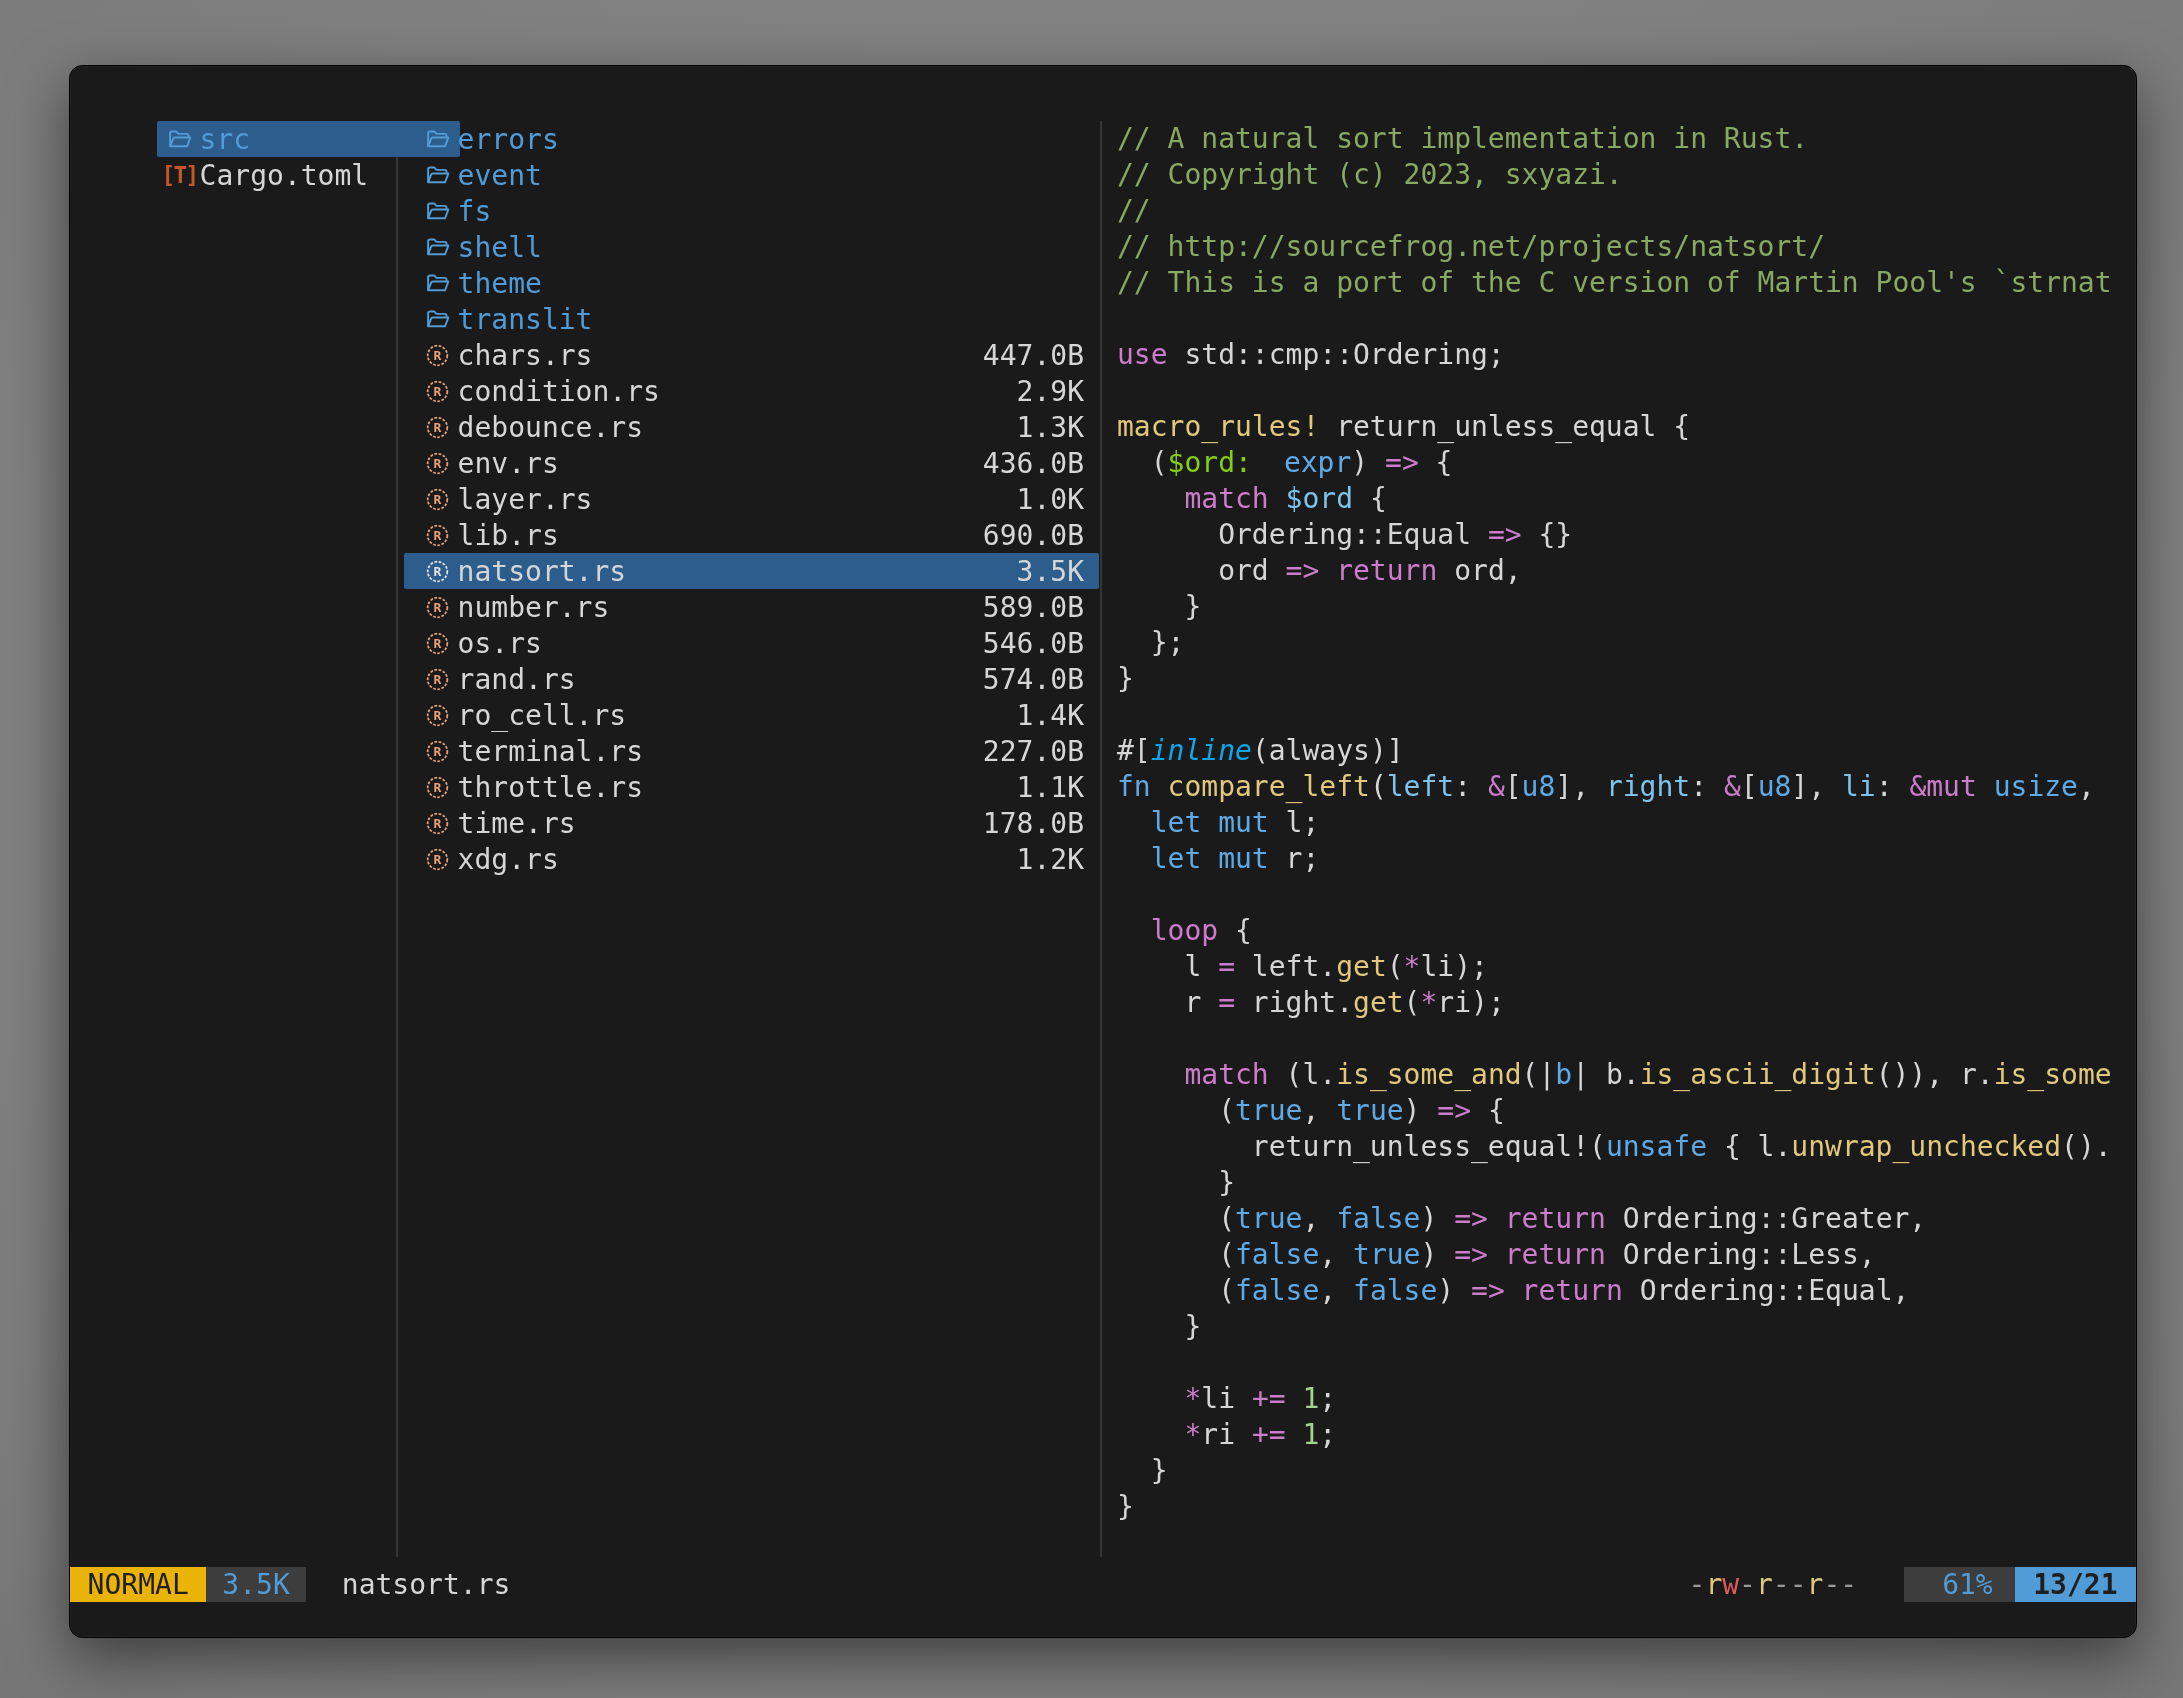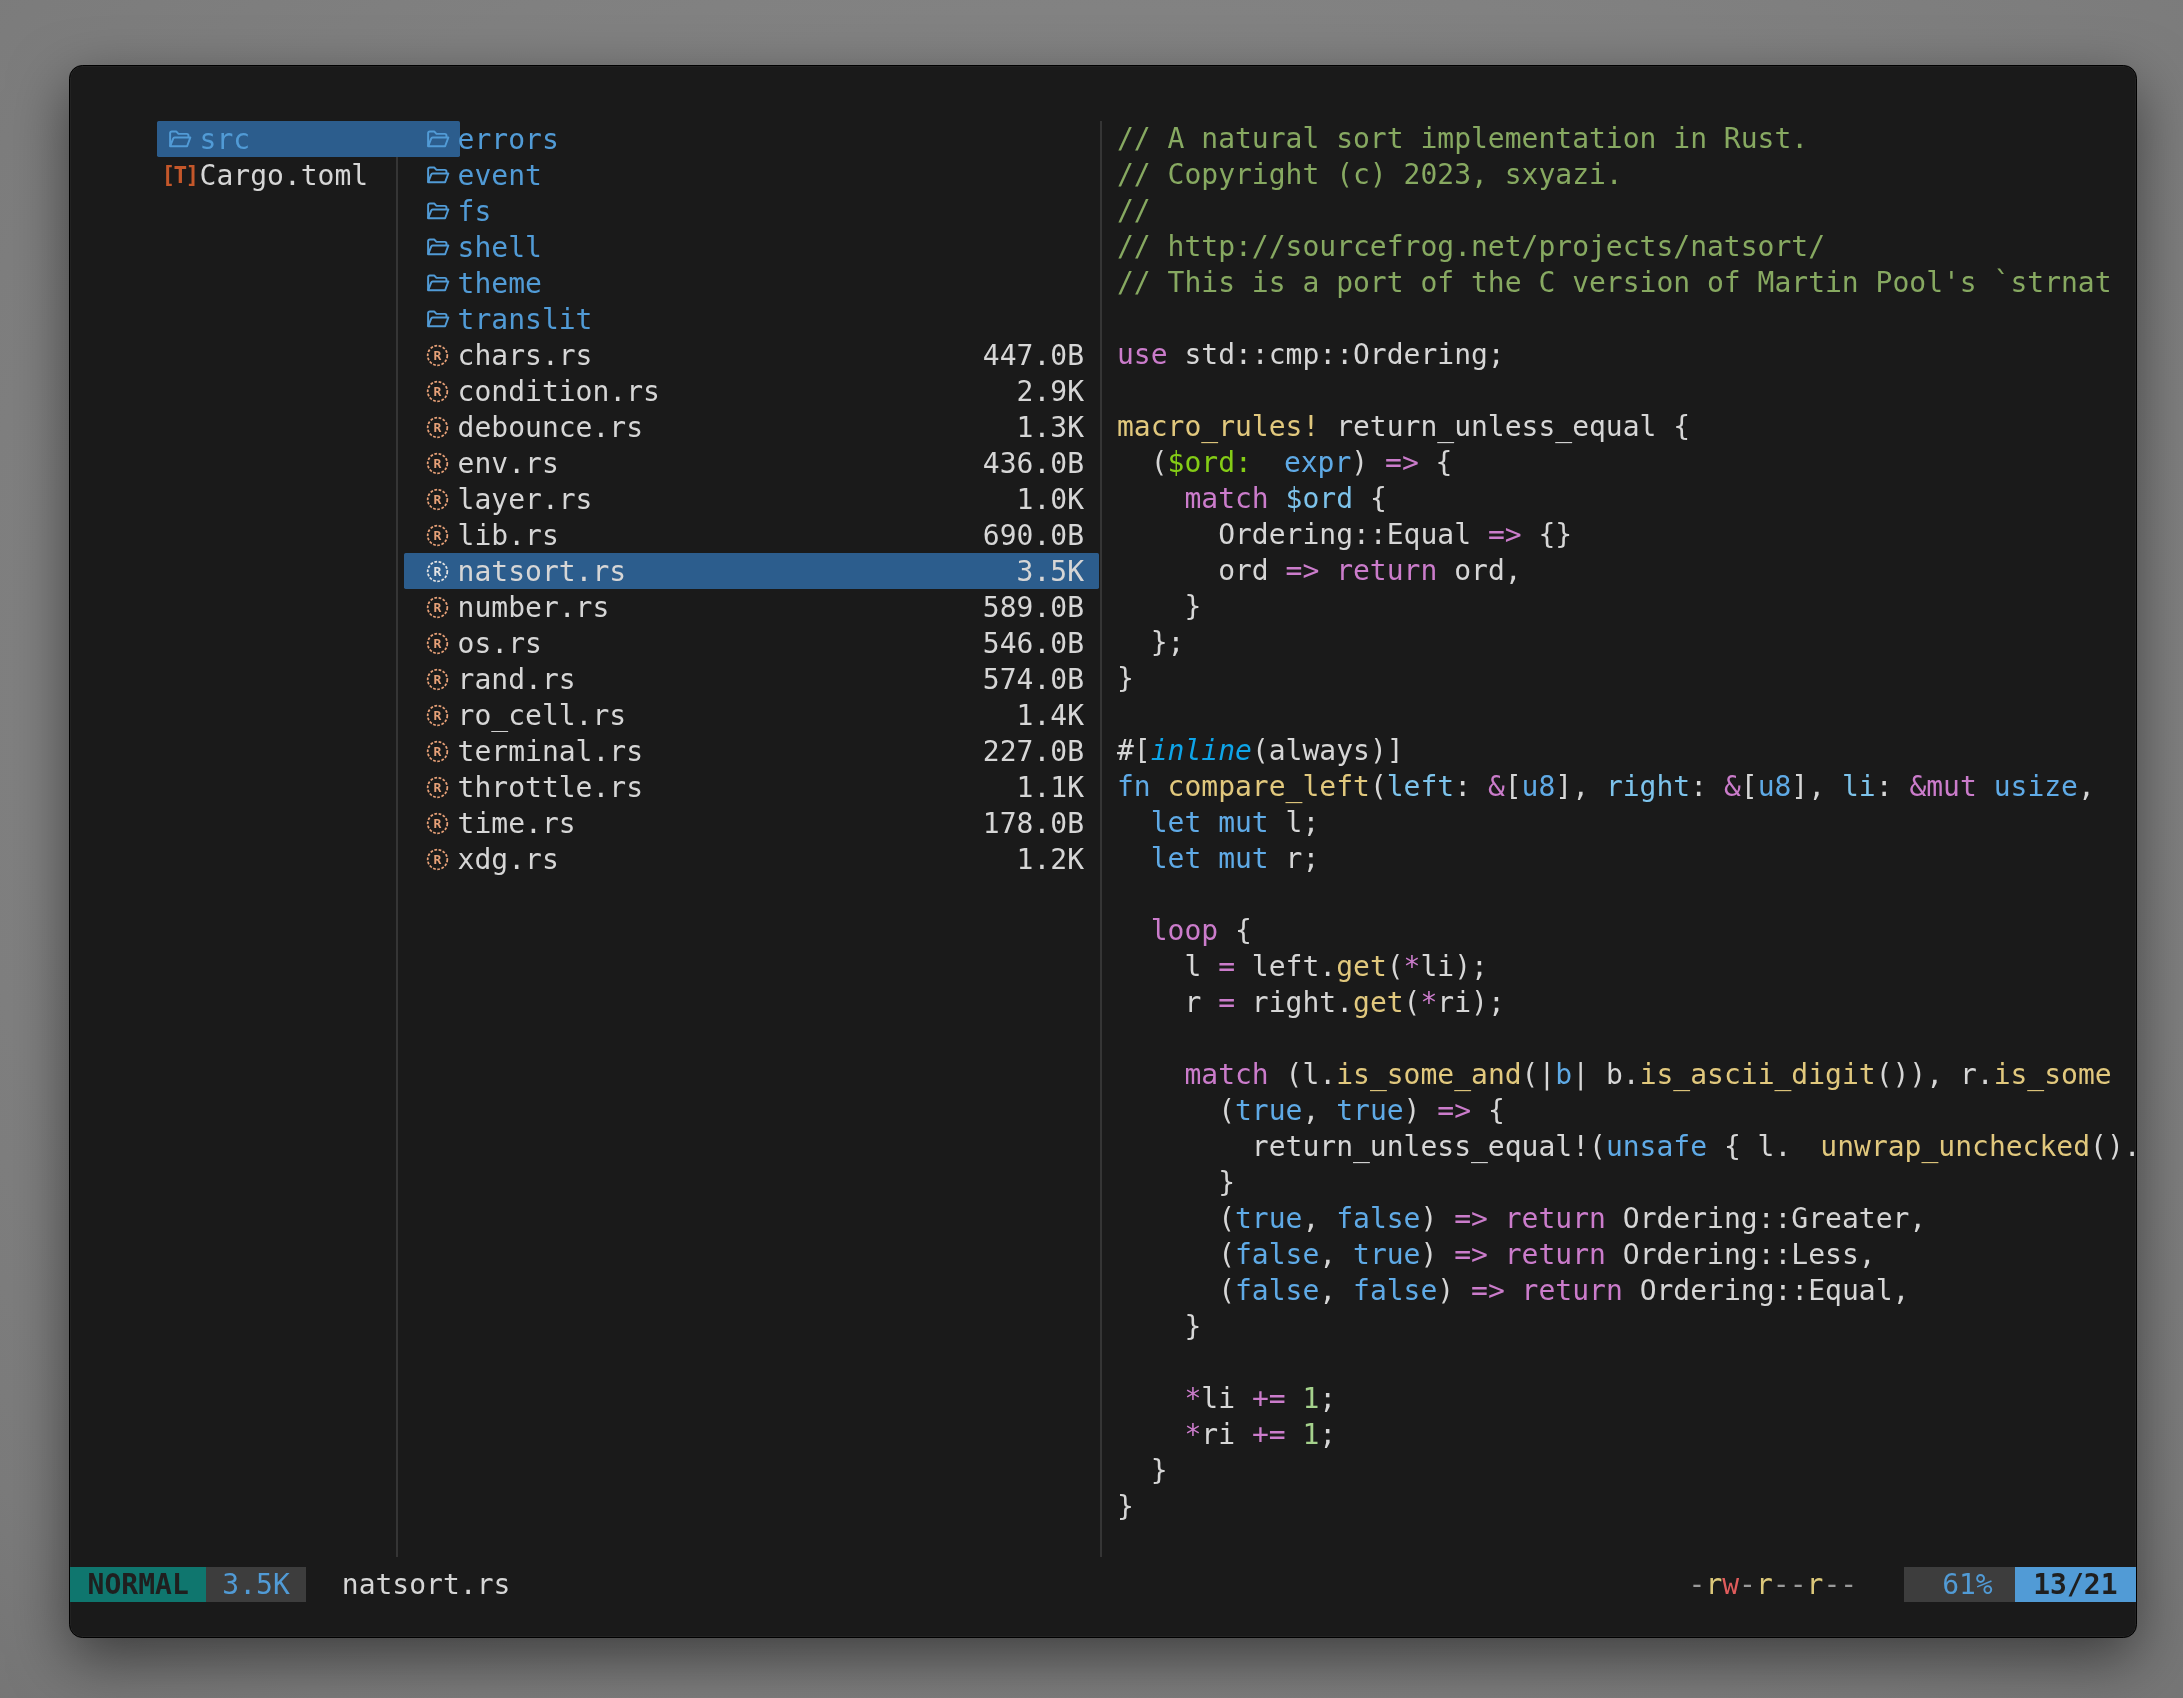--- a/index.html
+++ b/index.html
@@ -42,21 +42,21 @@
   .toml-icon-c{color:#c4572a;font-weight:bold;font-size:22.7px;letter-spacing:-1.7px;}
 
   .code-line{height:36px;line-height:36px;white-space:pre;overflow:hidden;}
 
   
   .statusbar{
     position:absolute;left:0;right:0;top:1501px;height:35px;
     display:flex;align-items:stretch;font-size:28px;
   }
   .statusbar .badge{display:flex;align-items:center;}
-  #mode-badge{background:#0f766e;color:#1f1f1f;font-weight:bold;padding:0 17.6px;}
+  #mode-badge{background:#eab308;color:#1f1f1f;font-weight:normal;padding:0 17.6px;}
   #size-badge{background:#3d3d3d;color:#519bd6;padding:0 16px;}
   #status-filename{color:#d6d6d6;margin-left:36px;display:flex;align-items:center;}
   .status-right{margin-left:auto;display:flex;align-items:stretch;}
   #perms{display:flex;align-items:center;margin-right:47px;}
   #percent-badge{background:#3d3d3d;color:#519bd6;padding:0 22px 0 38px;}
   #position-badge{background:#519bd6;color:#1f1f1f;font-weight:bold;padding:0 18.5px;}
 </style>
 </head>
 <body>
 
@@ -180,21 +180,21 @@
       <div class="code-line"><span style="color: rgb(95, 170, 230);">fn</span><span style="color: rgb(225, 200, 125);"> compare_left</span><span style="color: rgb(214, 214, 214);">(</span><span style="color: rgb(125, 195, 235);">left</span><span style="color: rgb(214, 214, 214);">: </span><span style="color: rgb(203, 124, 203);">&amp;</span><span style="color: rgb(214, 214, 214);">[</span><span style="color: rgb(95, 170, 230);">u8</span><span style="color: rgb(214, 214, 214);">], </span><span style="color: rgb(125, 195, 235);">right</span><span style="color: rgb(214, 214, 214);">: </span><span style="color: rgb(203, 124, 203);">&amp;</span><span style="color: rgb(214, 214, 214);">[</span><span style="color: rgb(95, 170, 230);">u8</span><span style="color: rgb(214, 214, 214);">], </span><span style="color: rgb(125, 195, 235);">li</span><span style="color: rgb(214, 214, 214);">: </span><span style="color: rgb(203, 124, 203);">&amp;mut</span><span style="color: rgb(95, 170, 230);"> usize</span><span style="color: rgb(214, 214, 214);">,</span></div>
       <div class="code-line"><span style="color: rgb(214, 214, 214);">  </span><span style="color: rgb(95, 170, 230);">let mut</span><span style="color: rgb(214, 214, 214);"> l;</span></div>
       <div class="code-line"><span style="color: rgb(214, 214, 214);">  </span><span style="color: rgb(95, 170, 230);">let mut</span><span style="color: rgb(214, 214, 214);"> r;</span></div>
       <div class="code-line"></div>
       <div class="code-line"><span style="color: rgb(214, 214, 214);">  </span><span style="color: rgb(203, 124, 203);">loop</span><span style="color: rgb(214, 214, 214);"> {</span></div>
       <div class="code-line"><span style="color: rgb(214, 214, 214);">    l </span><span style="color: rgb(203, 124, 203);">=</span><span style="color: rgb(214, 214, 214);"> left.</span><span style="color: rgb(225, 200, 125);">get</span><span style="color: rgb(214, 214, 214);">(</span><span style="color: rgb(203, 124, 203);">*</span><span style="color: rgb(214, 214, 214);">li);</span></div>
       <div class="code-line"><span style="color: rgb(214, 214, 214);">    r </span><span style="color: rgb(203, 124, 203);">=</span><span style="color: rgb(214, 214, 214);"> right.</span><span style="color: rgb(225, 200, 125);">get</span><span style="color: rgb(214, 214, 214);">(</span><span style="color: rgb(203, 124, 203);">*</span><span style="color: rgb(214, 214, 214);">ri);</span></div>
       <div class="code-line"></div>
       <div class="code-line"><span style="color: rgb(214, 214, 214);">    </span><span style="color: rgb(203, 124, 203);">match</span><span style="color: rgb(214, 214, 214);"> (l.</span><span style="color: rgb(225, 200, 125);">is_some_and</span><span style="color: rgb(214, 214, 214);">(|</span><span style="color: rgb(95, 170, 230);">b</span><span style="color: rgb(214, 214, 214);">| b.</span><span style="color: rgb(225, 200, 125);">is_ascii_digit</span><span style="color: rgb(214, 214, 214);">()), r.</span><span style="color: rgb(225, 200, 125);">is_some</span></div>
       <div class="code-line"><span style="color: rgb(214, 214, 214);">      (</span><span style="color: rgb(95, 170, 230);">true</span><span style="color: rgb(214, 214, 214);">, </span><span style="color: rgb(95, 170, 230);">true</span><span style="color: rgb(214, 214, 214);">) </span><span style="color: rgb(203, 124, 203);">=&gt;</span><span style="color: rgb(214, 214, 214);"> {</span></div>
-      <div class="code-line"><span style="color: rgb(214, 214, 214);">        return_unless_equal!(</span><span style="color: rgb(95, 170, 230);">unsafe</span><span style="color: rgb(214, 214, 214);"> { l.</span><span style="color: rgb(225, 200, 125); margin-left: 29px;">unwrap_unchecked</span><span style="color: rgb(214, 214, 214);">().</span></div>
+      <div class="code-line"><span style="color: rgb(214, 214, 214);">        return_unless_equal!(</span><span style="color: rgb(95, 170, 230);">unsafe</span><span style="color: rgb(214, 214, 214);"> { l.</span><span style="color: rgb(225, 200, 125);">unwrap_unchecked</span><span style="color: rgb(214, 214, 214);">().</span></div>
       <div class="code-line"><span style="color: rgb(214, 214, 214);">      }</span></div>
       <div class="code-line"><span style="color: rgb(214, 214, 214);">      (</span><span style="color: rgb(95, 170, 230);">true</span><span style="color: rgb(214, 214, 214);">, </span><span style="color: rgb(95, 170, 230);">false</span><span style="color: rgb(214, 214, 214);">) </span><span style="color: rgb(203, 124, 203);">=&gt;</span><span style="color: rgb(203, 124, 203);"> return</span><span style="color: rgb(214, 214, 214);"> Ordering::Greater,</span></div>
       <div class="code-line"><span style="color: rgb(214, 214, 214);">      (</span><span style="color: rgb(95, 170, 230);">false</span><span style="color: rgb(214, 214, 214);">, </span><span style="color: rgb(95, 170, 230);">true</span><span style="color: rgb(214, 214, 214);">) </span><span style="color: rgb(203, 124, 203);">=&gt;</span><span style="color: rgb(203, 124, 203);"> return</span><span style="color: rgb(214, 214, 214);"> Ordering::Less,</span></div>
       <div class="code-line"><span style="color: rgb(214, 214, 214);">      (</span><span style="color: rgb(95, 170, 230);">false</span><span style="color: rgb(214, 214, 214);">, </span><span style="color: rgb(95, 170, 230);">false</span><span style="color: rgb(214, 214, 214);">) </span><span style="color: rgb(203, 124, 203);">=&gt;</span><span style="color: rgb(203, 124, 203);"> return</span><span style="color: rgb(214, 214, 214);"> Ordering::Equal,</span></div>
       <div class="code-line"><span style="color: rgb(214, 214, 214);">    }</span></div>
       <div class="code-line"></div>
       <div class="code-line"><span style="color: rgb(214, 214, 214);">    </span><span style="color: rgb(203, 124, 203);">*</span><span style="color: rgb(214, 214, 214);">li </span><span style="color: rgb(203, 124, 203);">+=</span><span style="color: rgb(165, 210, 140);"> 1</span><span style="color: rgb(214, 214, 214);">;</span></div>
       <div class="code-line"><span style="color: rgb(214, 214, 214);">    </span><span style="color: rgb(203, 124, 203);">*</span><span style="color: rgb(214, 214, 214);">ri </span><span style="color: rgb(203, 124, 203);">+=</span><span style="color: rgb(165, 210, 140);"> 1</span><span style="color: rgb(214, 214, 214);">;</span></div>
       <div class="code-line"><span style="color: rgb(214, 214, 214);">  }</span></div>
       <div class="code-line"><span style="color: rgb(214, 214, 214);">}</span></div>

